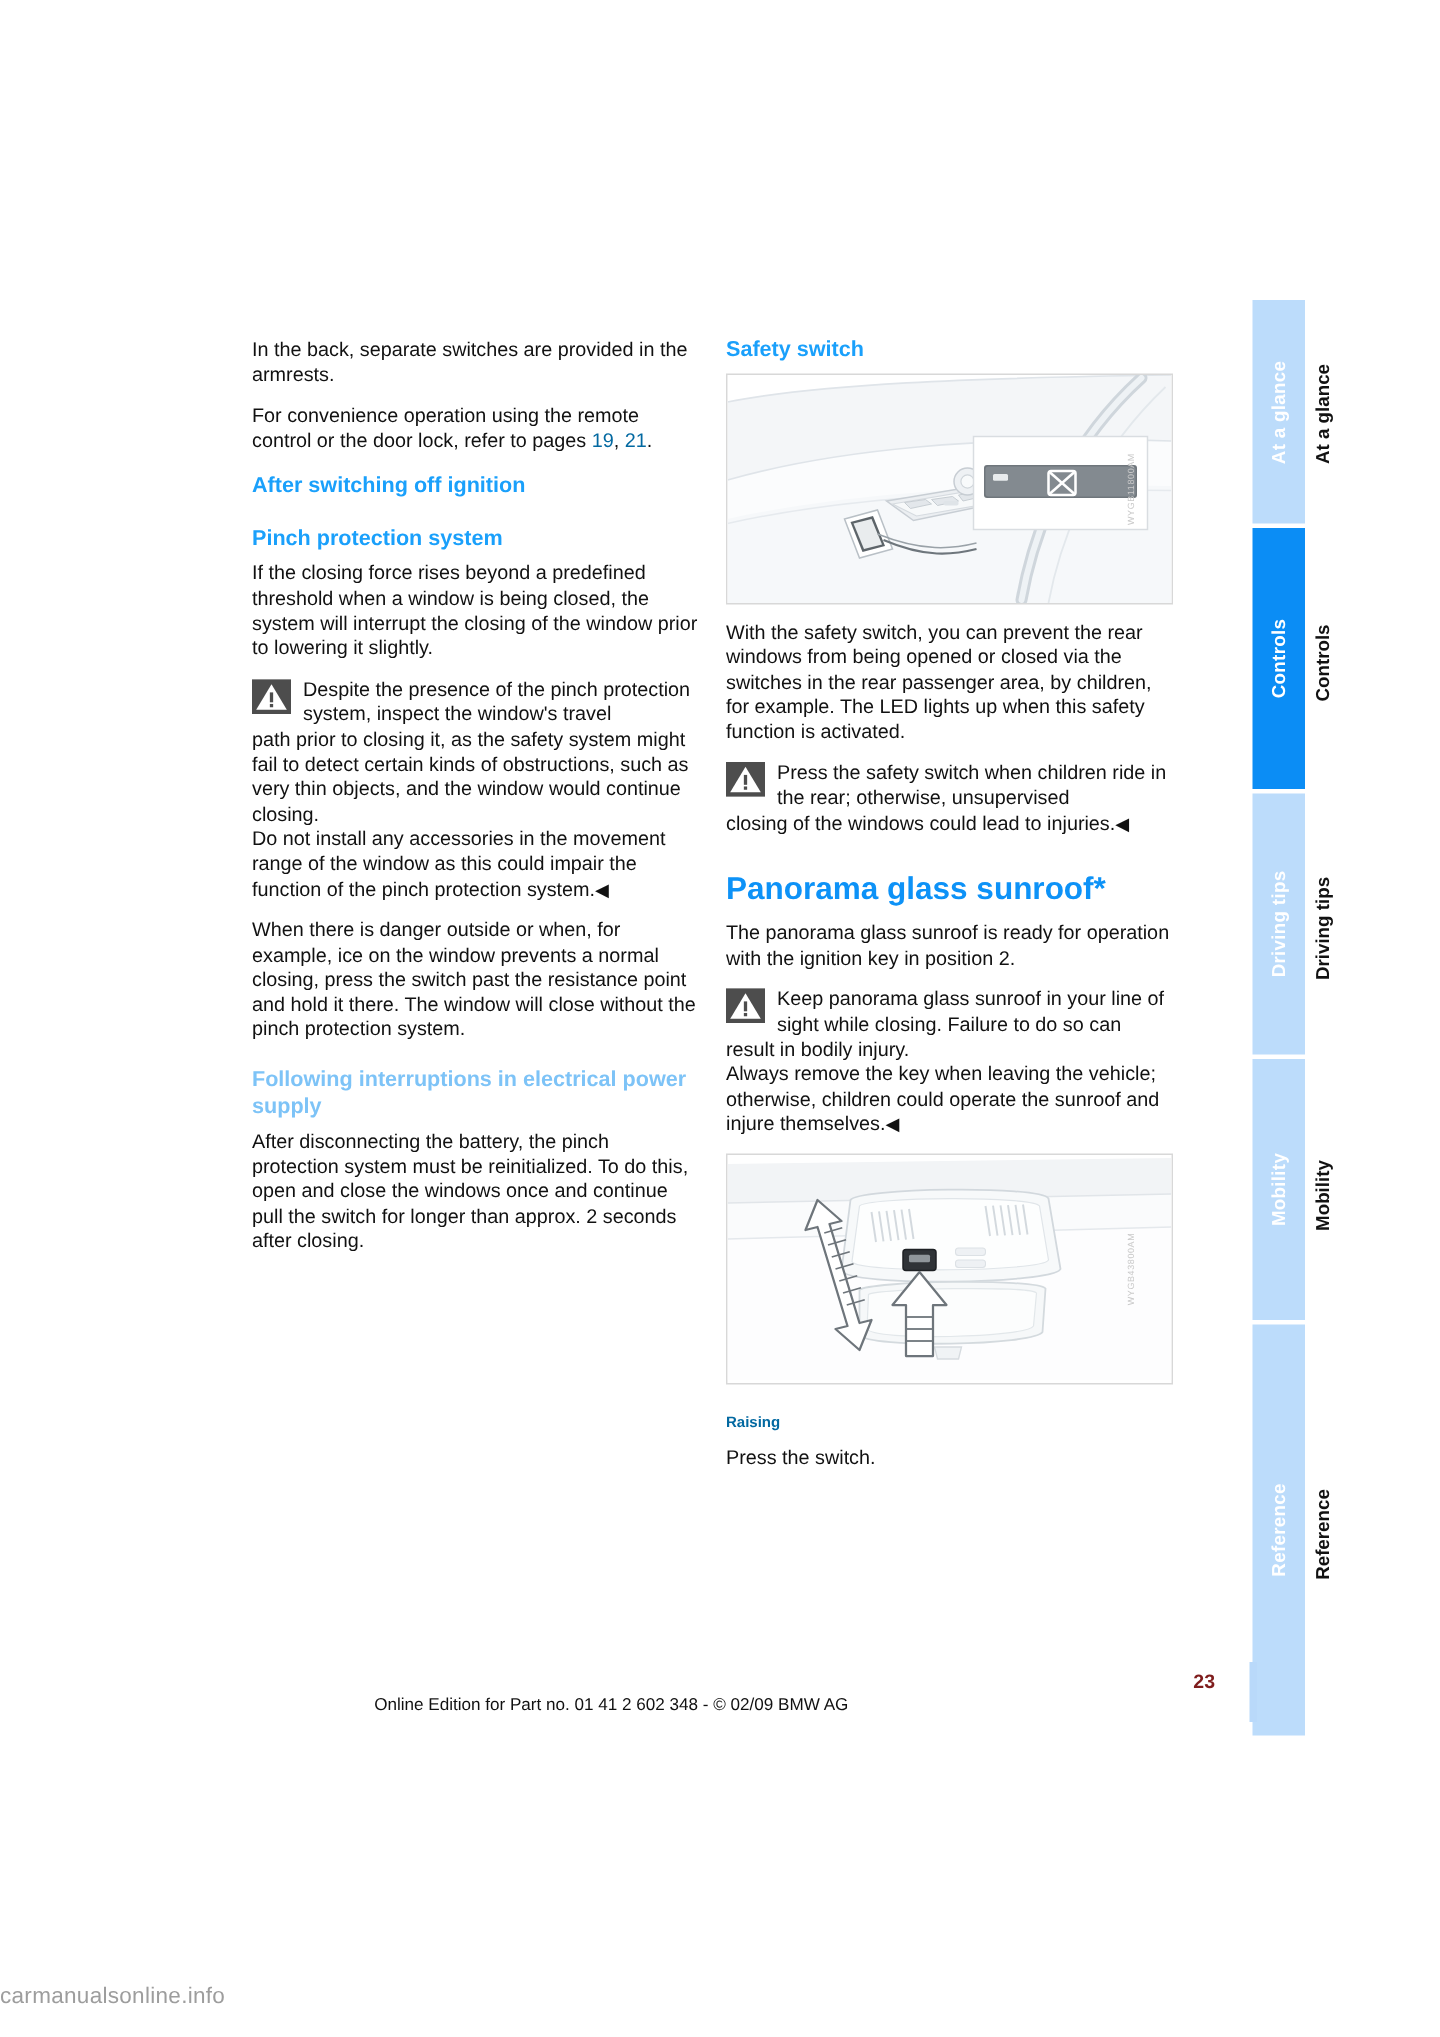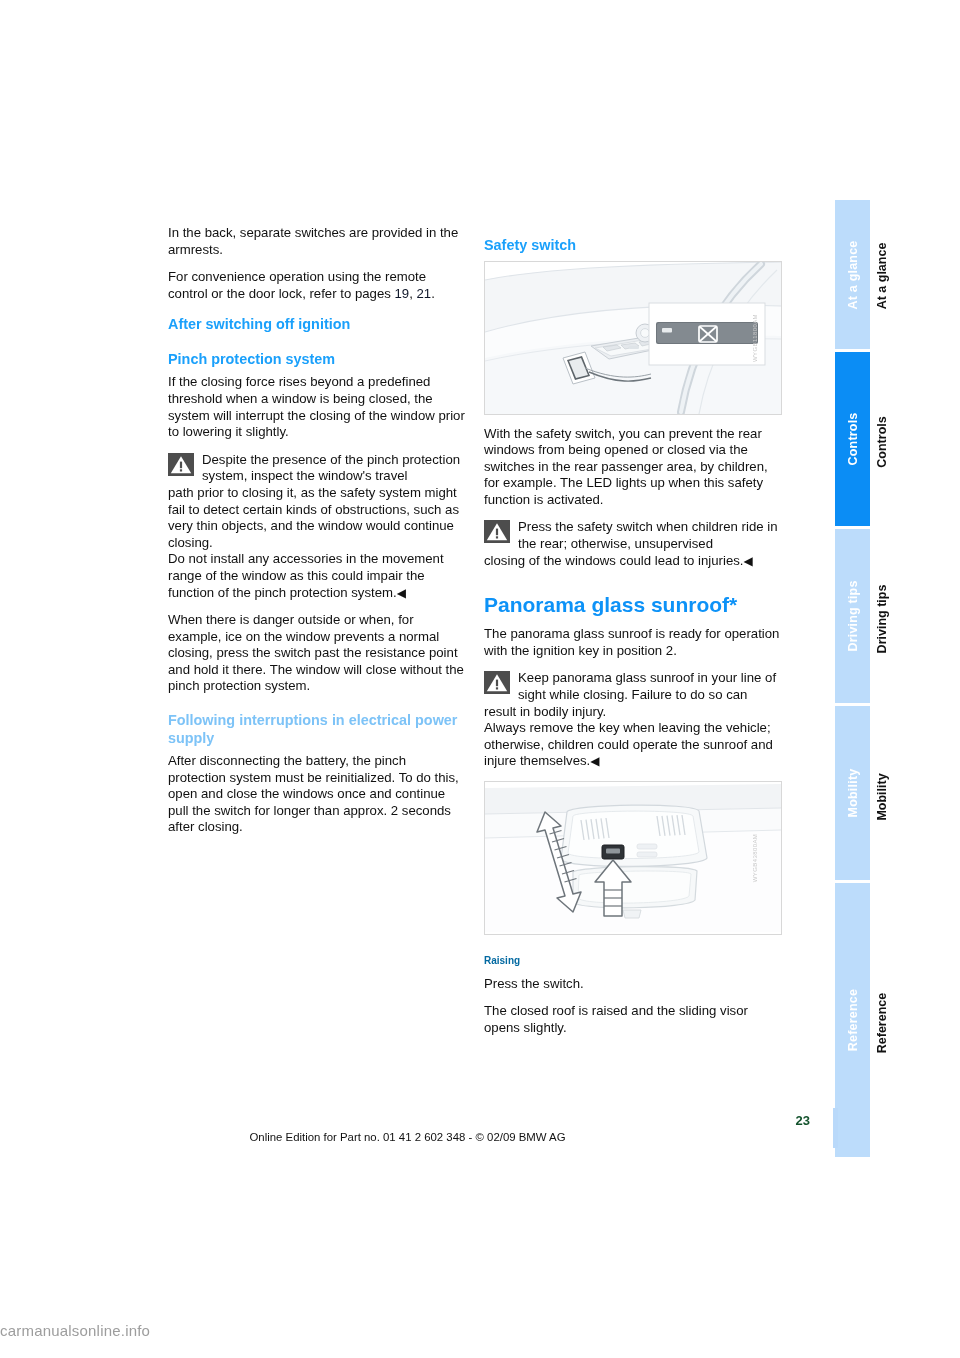--- a/index.html
+++ b/index.html
@@ -123,21 +123,21 @@
   }
 
   h3.sub {
     margin: 18px 0 6px 0;
     font-size: 10px;
     font-weight: bold;
     color: #0369a1;
   }
 
   a.pageref {
-    color: #0f172a;
+    color: #0369a1;
     text-decoration: none;
   }
 
   
   .warn {
     position: relative;
     margin: 0 0 11px 0;
   }
   .warn-icon {
     float: left;
@@ -177,21 +177,21 @@
 
   
   #footer-page {
     position: absolute;
     left: 0;
     top: 1113px;
     width: 810px;
     text-align: right;
     font-size: 13px;
     font-weight: bold;
-    color: #14532d;
+    color: #7f1d1d;
   }
   #footer-line {
     position: absolute;
     left: 0;
     top: 1131px;
     width: 815px;
     text-align: center;
     font-size: 11.4px;
     color: #111111;
   }
@@ -245,21 +245,21 @@
     </div>
 
     <p class="body">When there is danger outside or when, for example, ice on the window prevents a normal closing, press the switch past the resistance point and hold it there. The window will close without the pinch protection system.</p>
 
     <h2 class="sec pale">Following interruptions in electrical power supply</h2>
     <p class="body">After disconnecting the battery, the pinch protection system must be reinitialized. To do this, open and close the windows once and continue pull the switch for longer than approx. 2 seconds after closing.</p>
   </div>
 
   <div class="col" id="col-right">
 
-    <h2 class="sec first" style="margin-top:12px">Safety switch</h2>
+    <h2 class="sec first" style="margin-top:0">Safety switch</h2>
 
     <div class="figure" style="width:296px;height:152px;margin:6px 0 11px 0;">
       <svg width="296" height="152" viewBox="0 0 296 152" aria-hidden="true">
         <rect x="0" y="0" width="296" height="152" fill="#ffffff"></rect>
 
         <path d="M0 18 C60 6 160 2 296 0 L296 44 C170 40 70 50 0 70 Z" fill="#f4f6f8"></path>
         <path d="M0 70 C70 50 170 40 296 44 L296 152 L0 152 Z" fill="#fbfcfd"></path>
         <path d="M0 96 C80 78 190 72 296 74 L296 152 L0 152 Z" fill="#f6f8fa"></path>
         <path d="M0 18 C60 6 160 2 296 0" fill="none" stroke="#dfe4e9" stroke-width="1.1"></path>
         <path d="M0 70 C70 50 170 40 296 44" fill="none" stroke="#dfe4e9" stroke-width="1.1"></path>
@@ -401,21 +401,20 @@
           <line x1="119" y1="108" x2="137" y2="108"></line>
           <line x1="119" y1="116" x2="137" y2="116"></line>
           <line x1="119" y1="124" x2="137" y2="124"></line>
         </g>
       </svg>
       <span class="fig-code">WYGB43800AM</span>
     </div>
 
     <h3 class="sub">Raising</h3>
     <p class="body">Press the switch.</p>
-    <p class="body">The closed roof is raised and the sliding visor opens slightly.</p>
   </div>
 
   <div id="tab-strip">
     <div class="tab tab-t1">
       <span class="tab-label">At a glance</span>
     </div>
     <div class="tab tab-t2 active">
       <span class="tab-label">Controls</span>
     </div>
     <div class="tab tab-t3">

